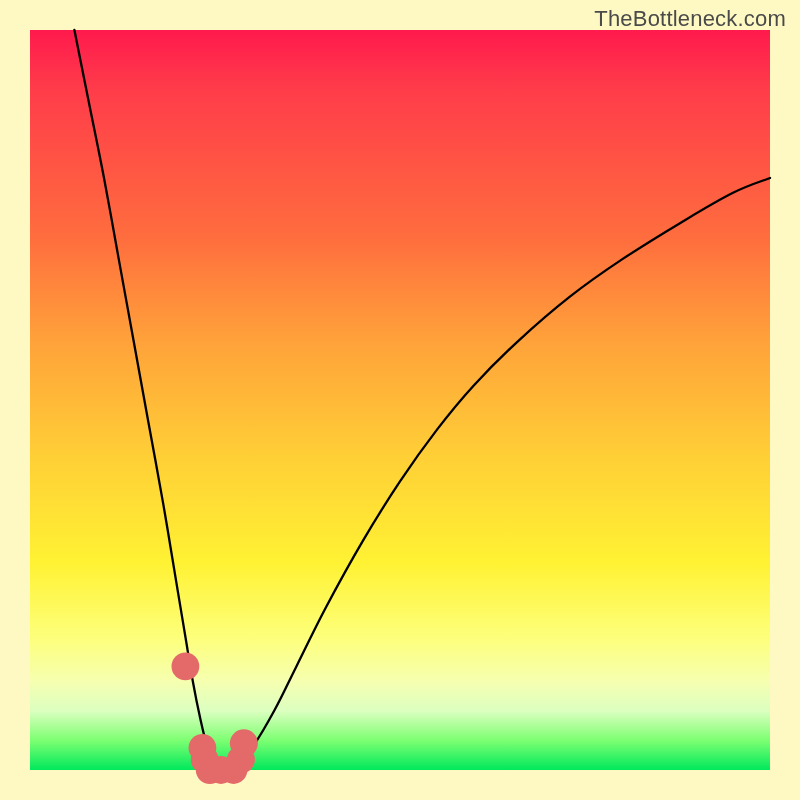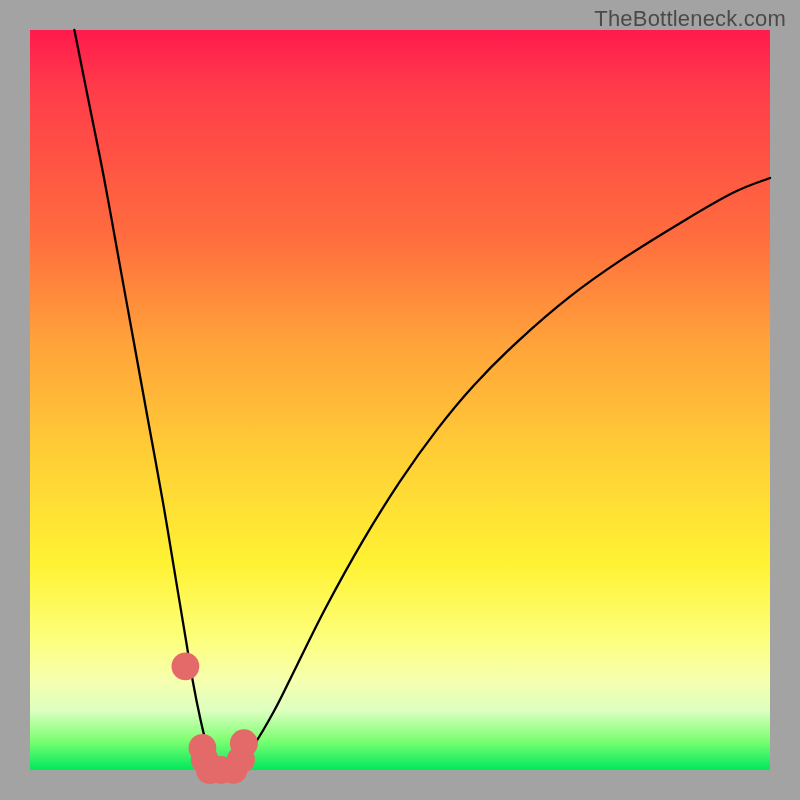--- a/index.html
+++ b/index.html
@@ -10,21 +10,21 @@
     overflow: hidden;
     background: #000;
     font-family: Arial, Helvetica, sans-serif;
   }
   .frame {
     position: absolute;
     left: 0;
     top: 0;
     width: 800px;
     height: 800px;
-    background: #a3a3a3;
+    background: #fef9c3;
   }
   .plot {
     position: absolute;
     left: 30px;
     top: 30px;
     width: 740px;
     height: 740px;
     
     background: linear-gradient(
       to bottom,

